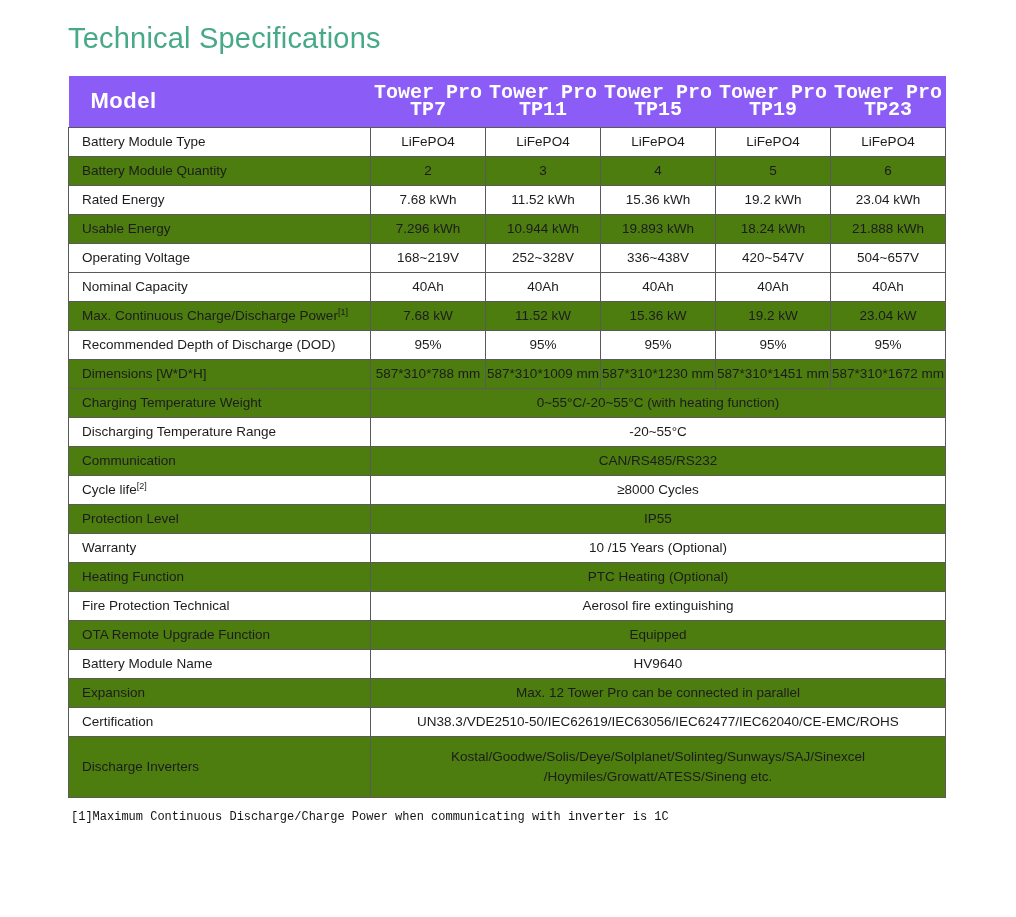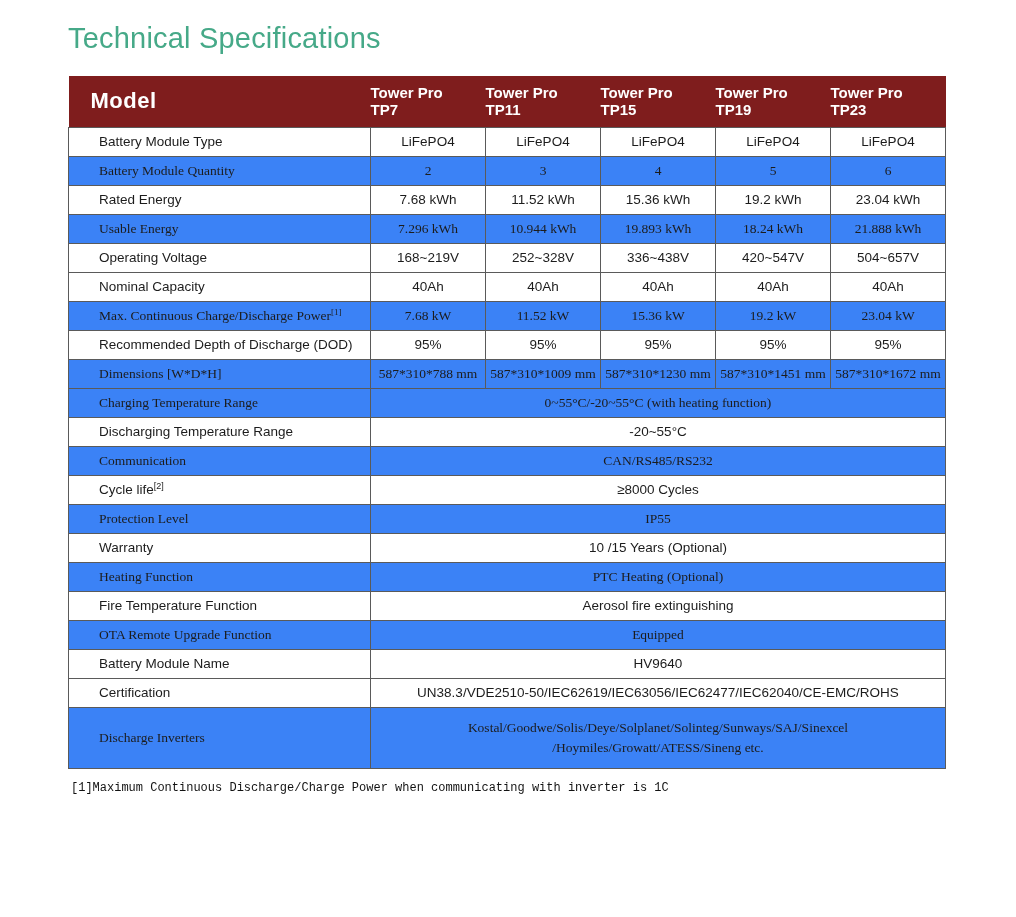--- a/index.html
+++ b/index.html
@@ -22,59 +22,60 @@
     letter-spacing: 0.2px;
     color: #46A988;
   }
   table.spec-table {
     border-collapse: collapse;
     table-layout: fixed;
     width: 877px;
     margin-top: 21px;
   }
   thead th {
-    background: #7f1d1d;
+    background: #8b5cf6;
     border: none;
     color: #ffffff;
     vertical-align: middle;
   }
   th.model-cell {
     text-align: left;
     padding-left: 22px;
     font-size: 22px;
     font-weight: bold;
     letter-spacing: 0.5px;
     height: 51px;
   }
   th.col-cell {
-    font-size: 15px;
+    font-size: 20px;
     line-height: 17px;
     font-weight: bold;
-    text-align: left;
+    text-align: center;
     padding: 0;
+    font-family: Liberation Mono, monospace;
   }
   tbody td {
     border: 1px solid #5a5a5a;
     height: 29px;
     font-size: 13.5px;
     color: #1c1c1c;
     background: #ffffff;
     vertical-align: middle;
   }
   td.label-cell {
     text-align: left;
-    padding: 0 4px 0 30px;
+    padding: 0 4px 0 13px;
   }
   td.value-cell {
     text-align: center;
     padding: 0 1px;
     white-space: nowrap;
   }
   td.value-cell.merged { white-space: normal; }
-  tr.alt td { background: #3b82f6; font-family: Liberation Serif, serif; }
+  tr.alt td { background: #4d7c0f; }
   tr.tall td { height: 61px; line-height: 20px; }
   sup.fn-ref {
     font-size: 9px;
     vertical-align: super;
     line-height: 0;
   }
   .footnotes {
     margin-top: 11px;
     padding-left: 3px;
     font-size: 12px;
@@ -191,21 +192,21 @@
         </tr>
         <tr class="alt">
           <td class="label-cell">Dimensions [W*D*H]</td>
           <td class="value-cell">587*310*788 mm</td>
           <td class="value-cell">587*310*1009 mm</td>
           <td class="value-cell">587*310*1230 mm</td>
           <td class="value-cell">587*310*1451 mm</td>
           <td class="value-cell">587*310*1672 mm</td>
         </tr>
         <tr class="alt">
-          <td class="label-cell">Charging Temperature Range</td>
+          <td class="label-cell">Charging Temperature Weight</td>
           <td colspan="5" class="value-cell merged">0~55°C/-20~55°C (with heating function)</td>
         </tr>
         <tr>
           <td class="label-cell">Discharging Temperature Range</td>
           <td colspan="5" class="value-cell merged">-20~55°C</td>
         </tr>
         <tr class="alt">
           <td class="label-cell">Communication</td>
           <td colspan="5" class="value-cell merged">CAN/RS485/RS232</td>
         </tr>
@@ -219,30 +220,34 @@
         </tr>
         <tr>
           <td class="label-cell">Warranty</td>
           <td colspan="5" class="value-cell merged">10 /15 Years (Optional)</td>
         </tr>
         <tr class="alt">
           <td class="label-cell">Heating Function</td>
           <td colspan="5" class="value-cell merged">PTC Heating (Optional)</td>
         </tr>
         <tr>
-          <td class="label-cell">Fire Temperature Function</td>
+          <td class="label-cell">Fire Protection Technical</td>
           <td colspan="5" class="value-cell merged">Aerosol fire extinguishing</td>
         </tr>
         <tr class="alt">
           <td class="label-cell">OTA Remote Upgrade Function</td>
           <td colspan="5" class="value-cell merged">Equipped</td>
         </tr>
         <tr>
           <td class="label-cell">Battery Module Name</td>
           <td colspan="5" class="value-cell merged">HV9640</td>
+        </tr>
+        <tr class="alt">
+          <td class="label-cell">Expansion</td>
+          <td colspan="5" class="value-cell merged">Max. 12 Tower Pro can be connected in parallel</td>
         </tr>
         <tr>
           <td class="label-cell">Certification</td>
           <td colspan="5" class="value-cell merged">UN38.3/VDE2510-50/IEC62619/IEC63056/IEC62477/IEC62040/CE-EMC/ROHS</td>
         </tr>
         <tr class="alt tall">
           <td class="label-cell">Discharge Inverters</td>
           <td colspan="5" class="value-cell merged">Kostal/Goodwe/Solis/Deye/Solplanet/Solinteg/Sunways/SAJ/Sinexcel<br>/Hoymiles/Growatt/ATESS/Sineng etc.</td>
         </tr>
       </tbody>

